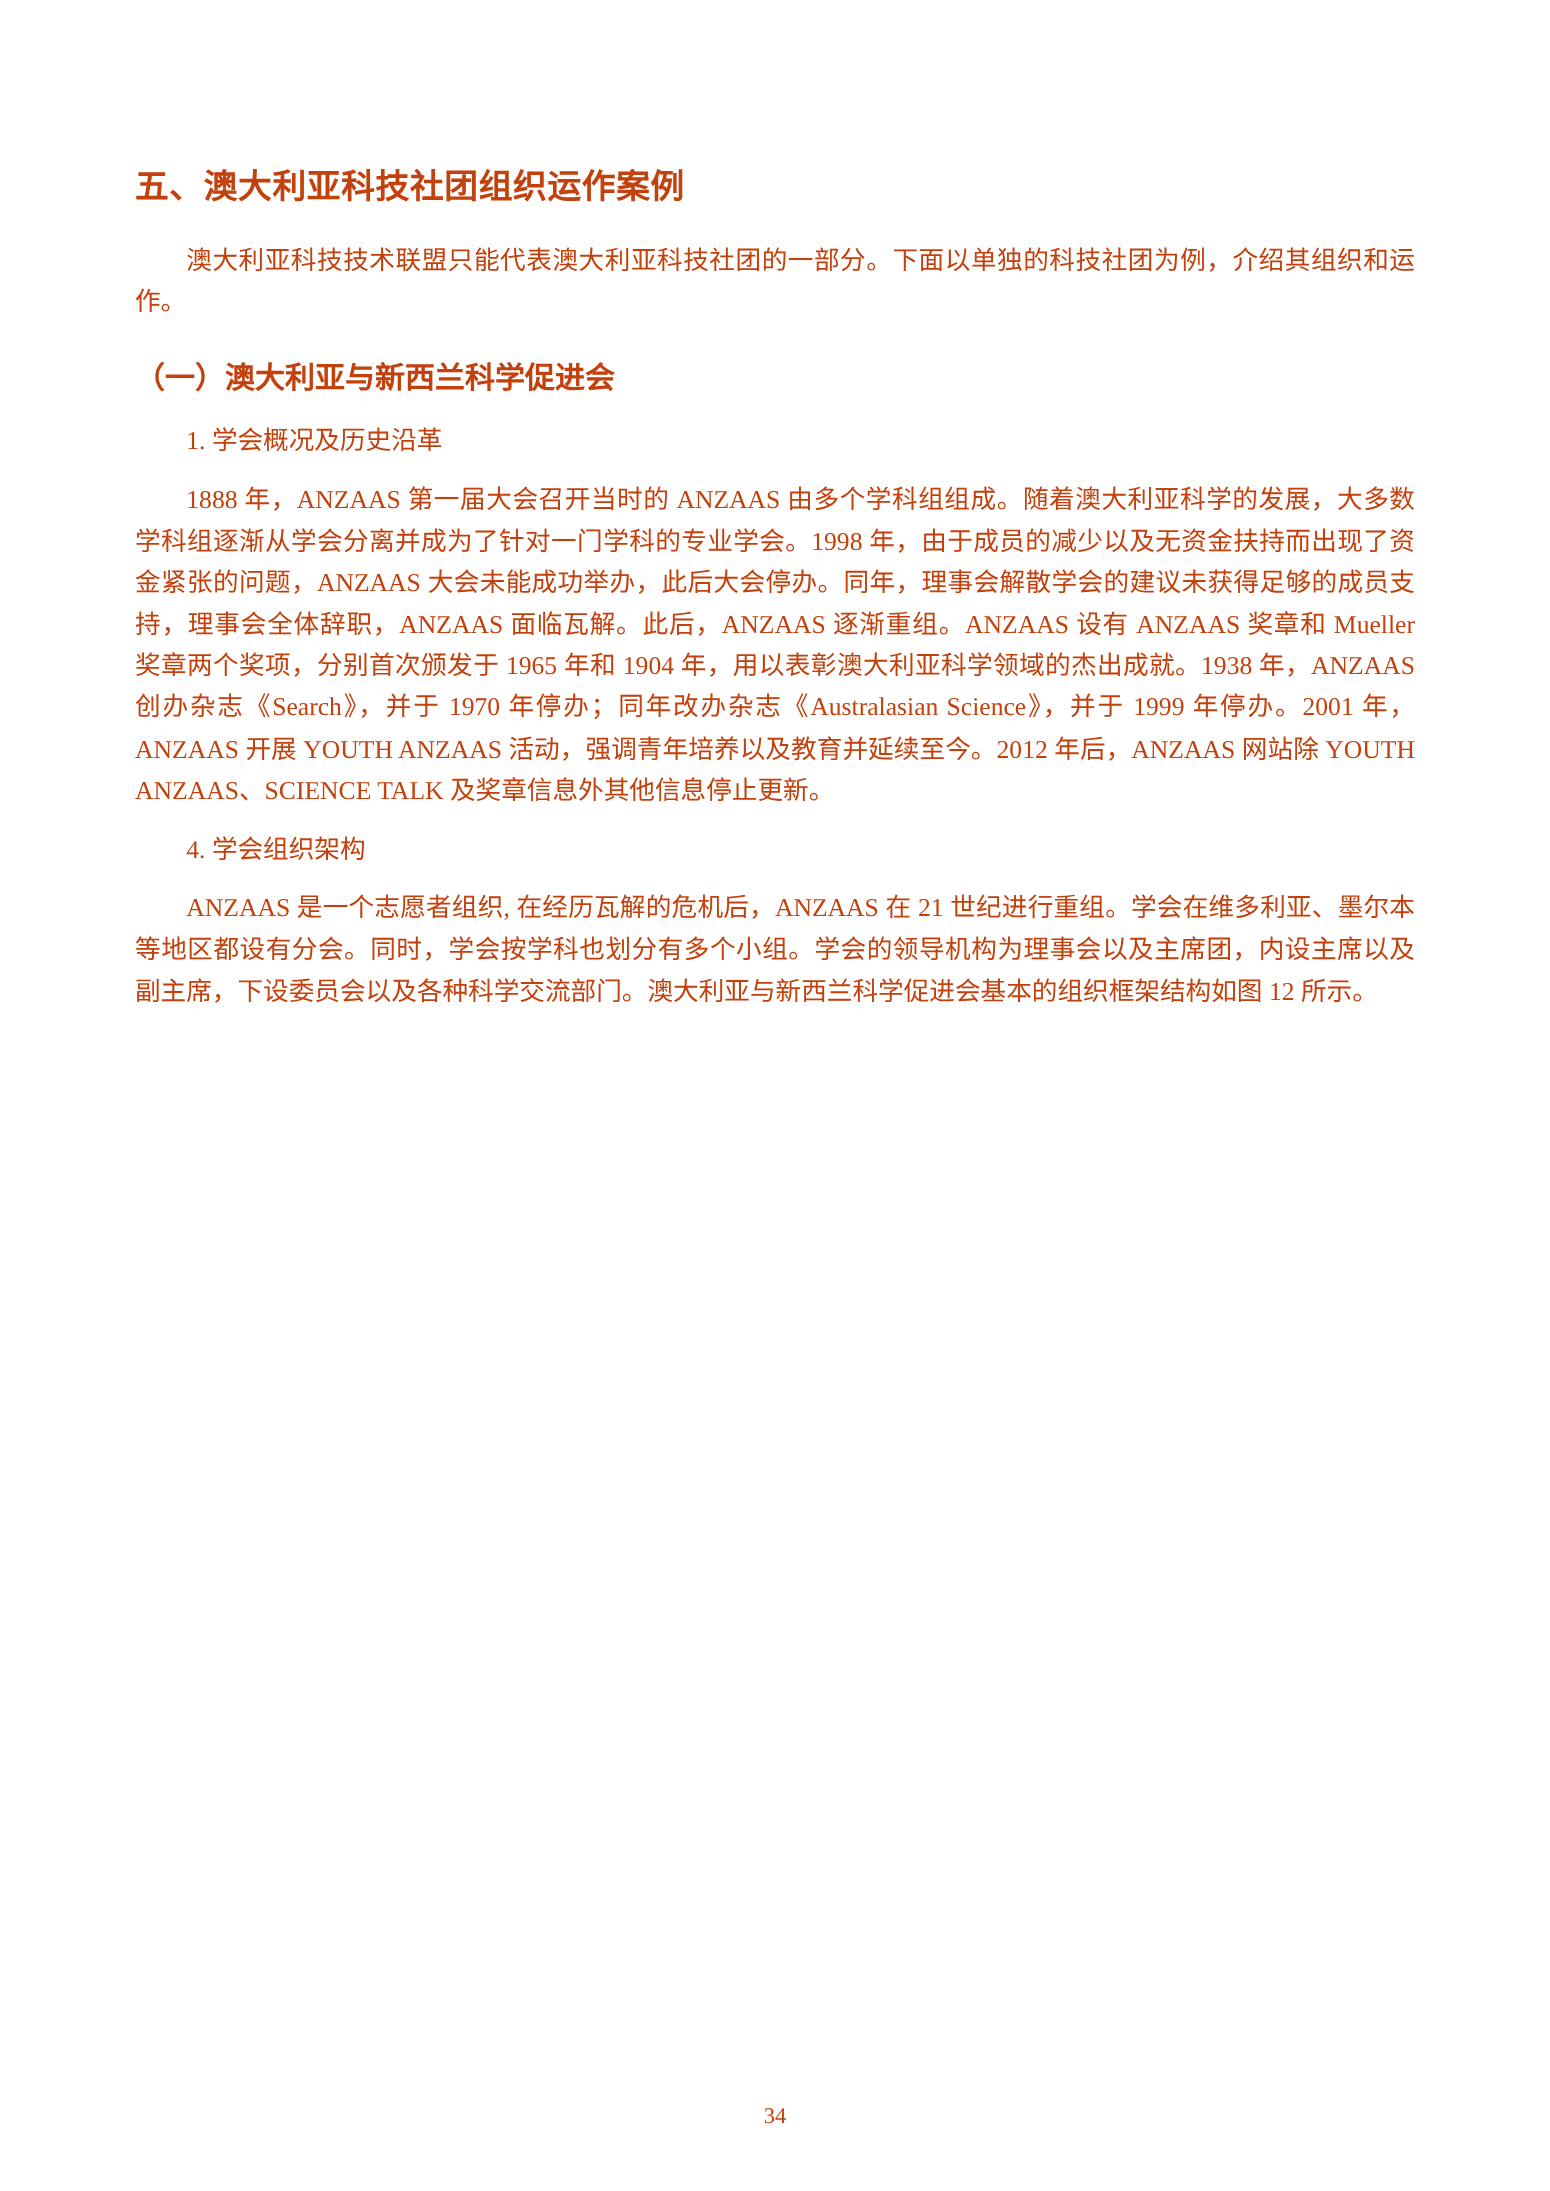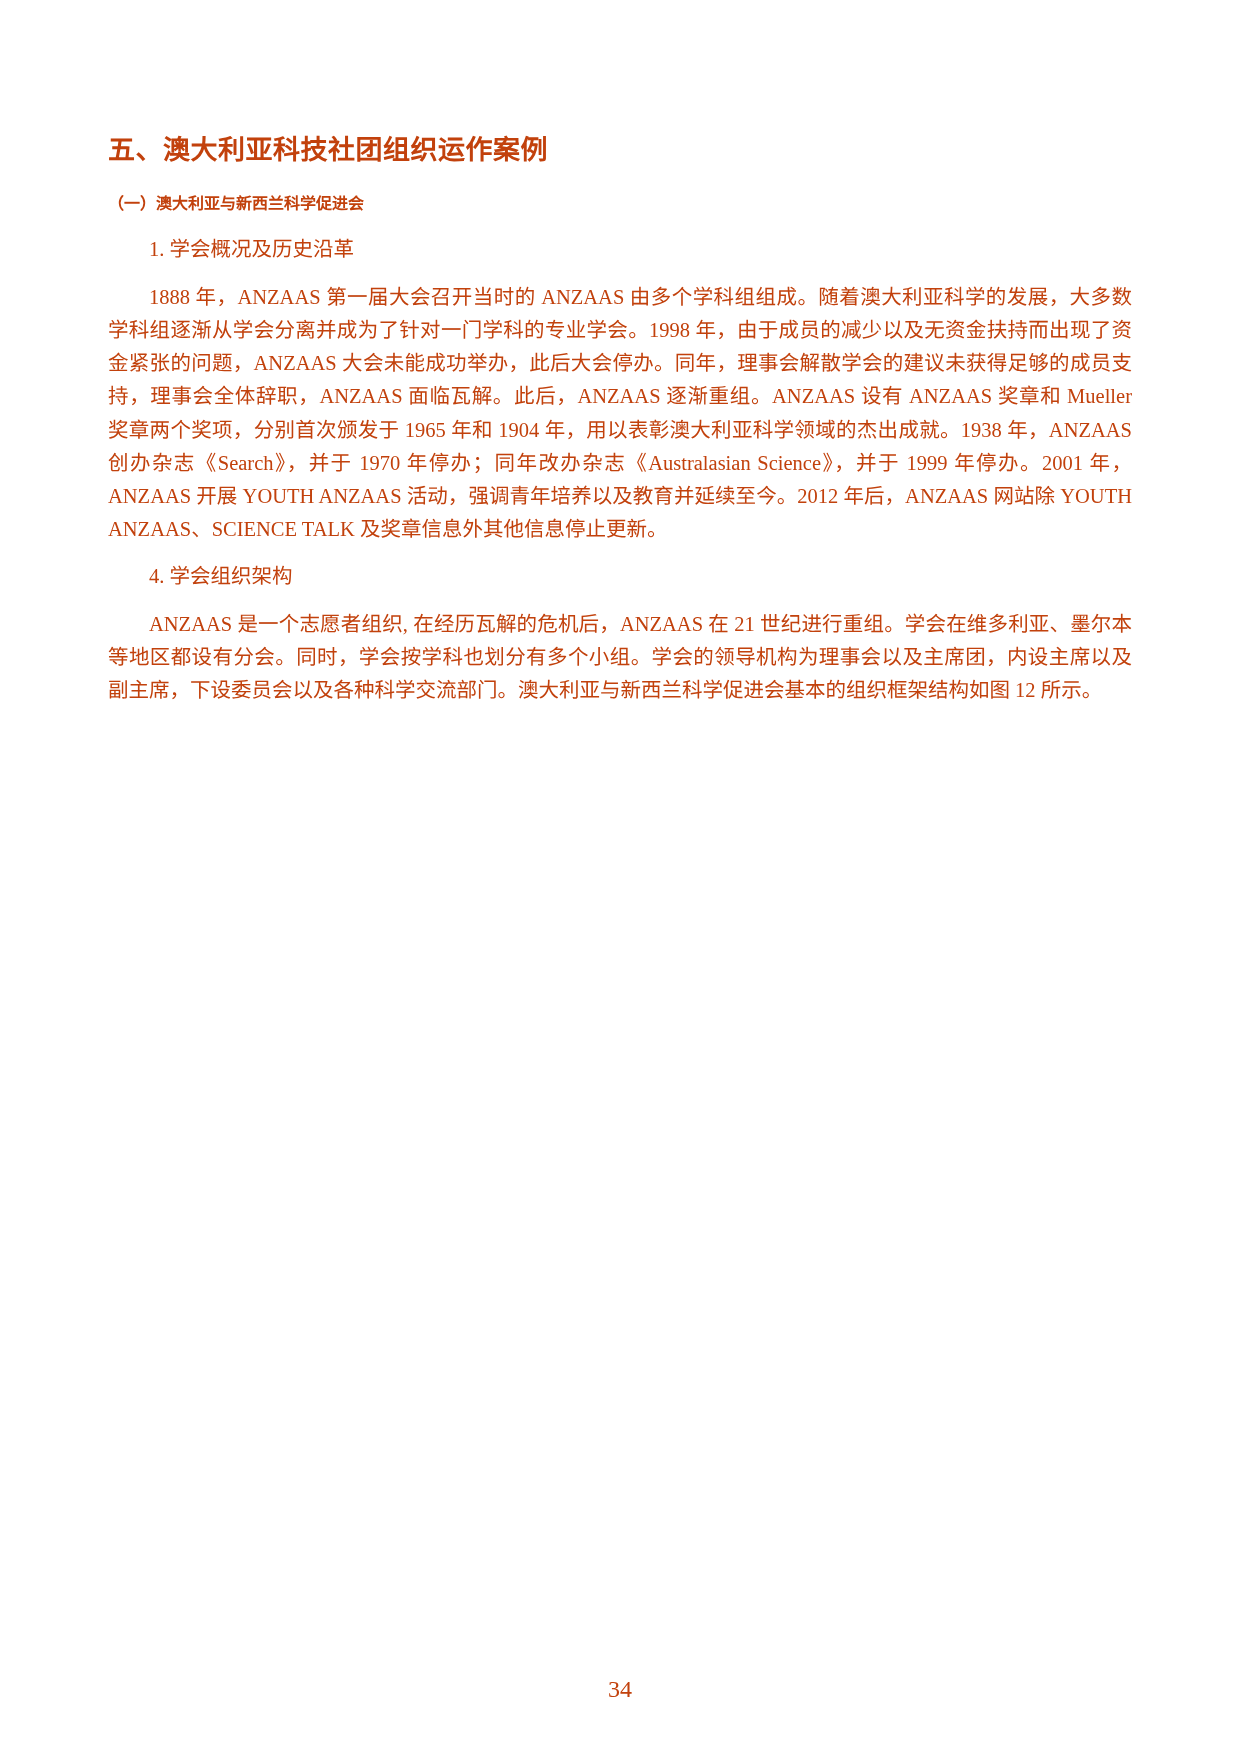--- a/index.html
+++ b/index.html
@@ -27,21 +27,21 @@
   h1.doc-heading {
     font-family: "DejaVu Sans", "Liberation Sans", sans-serif;
     font-size: 27px;
     font-weight: bold;
     letter-spacing: 0.5px;
     margin: 0 0 26px 0;
     line-height: 1.3;
   }
   h2.sub-heading {
     font-family: "DejaVu Sans", "Liberation Sans", sans-serif;
-    font-size: 16px;
+    font-size: 24px;
     font-weight: bold;
     margin: 26px 0 18px 0;
     line-height: 1.4;
   }
   p.body-text {
     font-size: 20.5px;
     line-height: 1.62;
     margin: 0 0 14px 0;
     text-align: justify;
     text-justify: inter-ideograph;
@@ -79,32 +79,33 @@
     font-size: 11px;
     vertical-align: super;
     line-height: 0;
   }
   .page-number {
     position: absolute;
     left: 0;
     right: 0;
     bottom: 62px;
     text-align: center;
-    font-size: 24px;
+    font-size: 18px;
   }
 </style>
 </head>
 <body>
 
 <div class="page">
 
   <div class="content">
 
     <h1 class="doc-heading">五、澳大利亚科技社团组织运作案例</h1>
 
+    <p class="body-text indent">澳大利亚科技技术联盟只能代表澳大利亚科技社团的一部分。下面以单独的科技社团为例，介绍其组织和运作。</p>
 
     <h2 class="sub-heading">（一）澳大利亚与新西兰科学促进会</h2>
 
     <p class="body-text list-item">1. 学会概况及历史沿革</p>
 
 
 
     <p class="body-text indent">1888 年，ANZAAS 第一届大会召开当时的 ANZAAS 由多个学科组组成。随着澳大利亚科学的发展，大多数学科组逐渐从学会分离并成为了针对一门学科的专业学会。1998 年，由于成员的减少以及无资金扶持而出现了资金紧张的问题，ANZAAS 大会未能成功举办，此后大会停办。同年，理事会解散学会的建议未获得足够的成员支持，理事会全体辞职，ANZAAS 面临瓦解。此后，ANZAAS 逐渐重组。ANZAAS 设有 ANZAAS 奖章和 Mueller 奖章两个奖项，分别首次颁发于 1965 年和 1904 年，用以表彰澳大利亚科学领域的杰出成就。1938 年，ANZAAS 创办杂志《Search》，并于 1970 年停办；同年改办杂志《Australasian Science》，并于 1999 年停办。2001 年，ANZAAS 开展 YOUTH ANZAAS 活动，强调青年培养以及教育并延续至今。2012 年后，ANZAAS 网站除 YOUTH ANZAAS、SCIENCE TALK 及奖章信息外其他信息停止更新。</p>
 
     <p class="body-text list-item">4. 学会组织架构</p>

